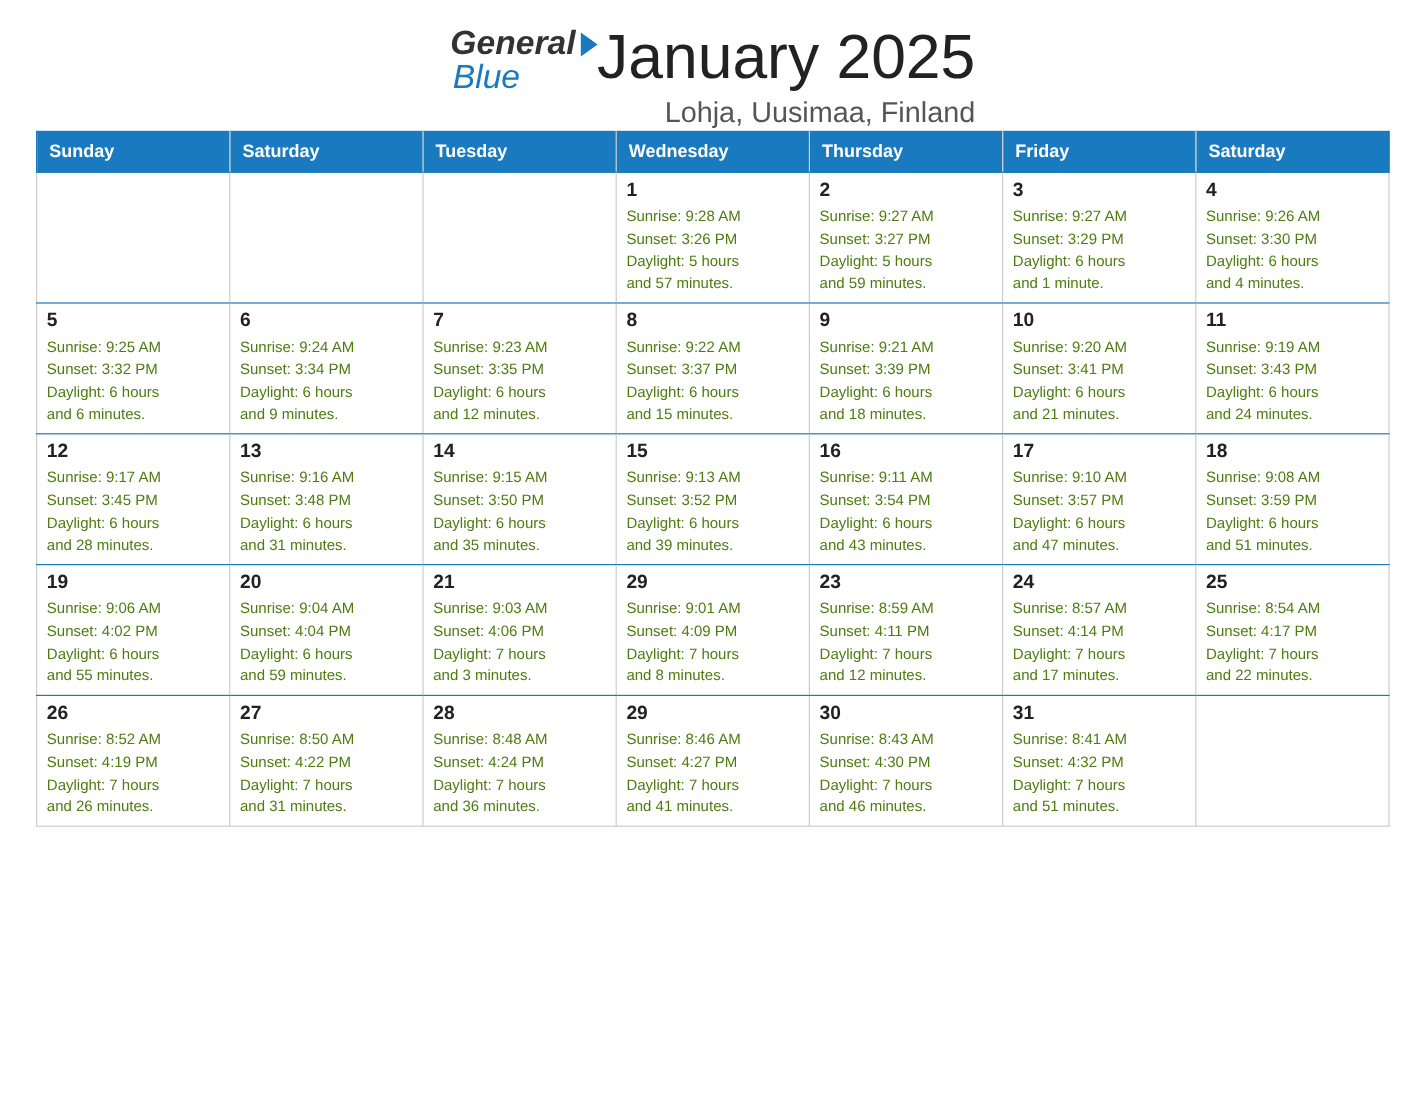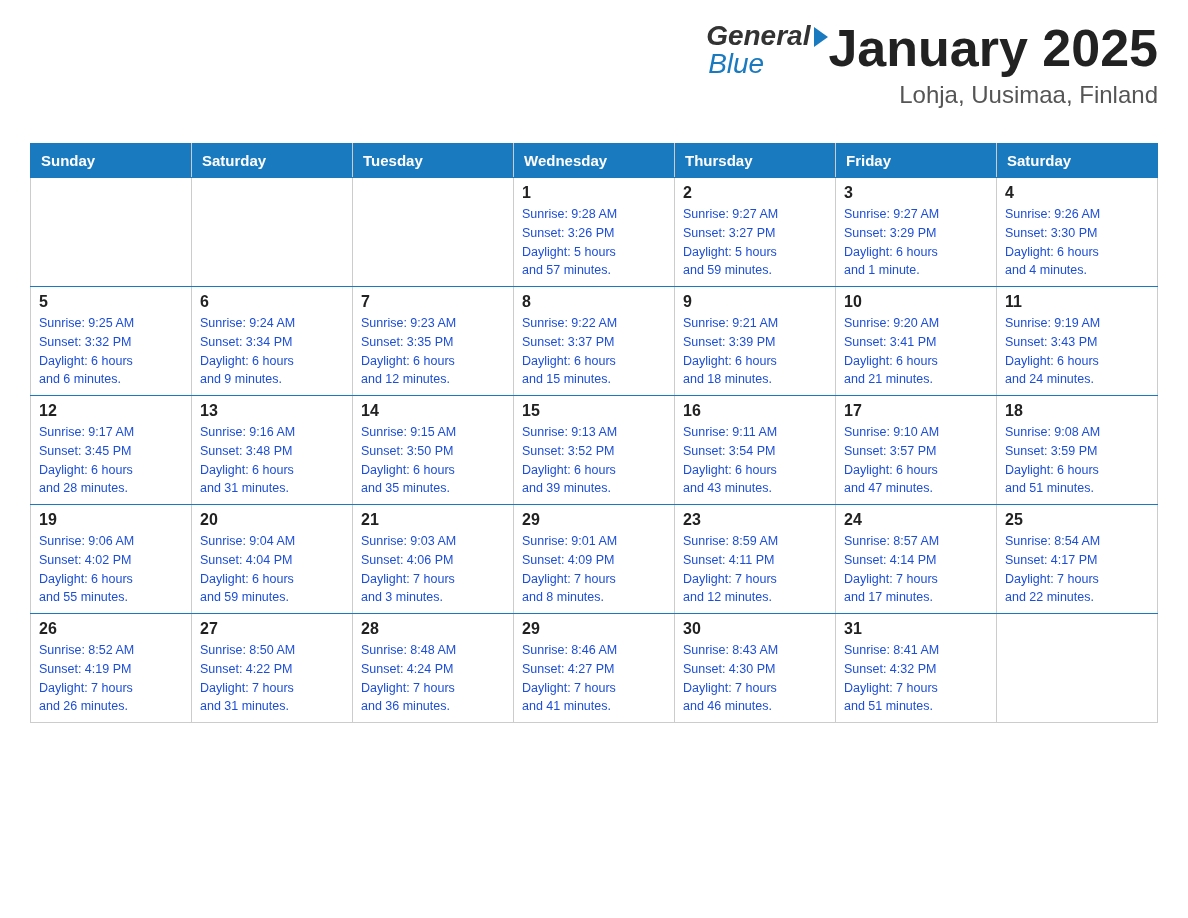--- a/index.html
+++ b/index.html
@@ -5,23 +5,23 @@
     * { margin: 0; padding: 0; box-sizing: border-box; }
     body {
       font-family: Arial, sans-serif;
       background: #fff;
       width: 1188px;
       min-height: 918px;
       padding: 20px 30px 30px 30px;
     }
     .header {
       display: flex;
-      justify-content: flex-end;
+      justify-content: center;
       align-items: flex-start;
-      margin-bottom: 34px;
+      margin-bottom: 0;
     }
     .logo {
       display: flex;
       flex-direction: column;
       align-items: flex-start;
     }
     .logo-top {
       display: flex;
       align-items: center;
     }
@@ -46,21 +46,21 @@
       color: #1a7abf;
       font-style: italic;
       margin-top: -4px;
       padding-left: 2px;
     }
     .title-block {
       text-align: right;
     }
     .month-title {
       font-size: 52px;
-      font-weight: bold;
+      font-weight: normal;
       color: #222;
       line-height: 1.1;
     }
     .location {
       font-size: 24px;
       color: #555;
       margin-top: 4px;
     }
     .calendar {
       width: 100%;
@@ -89,21 +89,21 @@
     .day-num {
       font-size: 16px;
       font-weight: bold;
       color: #222;
       display: block;
       margin-bottom: 3px;
     }
     .day-info {
       font-size: 12.5px;
       line-height: 1.5;
-      color: #1d4ed8;
+      color: #4d7c0f;
     }
     .empty-cell {
       background: #fff;
     }
     .calendar tr:not(:last-child) td {
       border-bottom: 1.5px solid #1a7abf;
     }
     .calendar thead th:not(:last-child),
     .calendar td:not(:last-child) {
       border-right: 1px solid #ccc;

